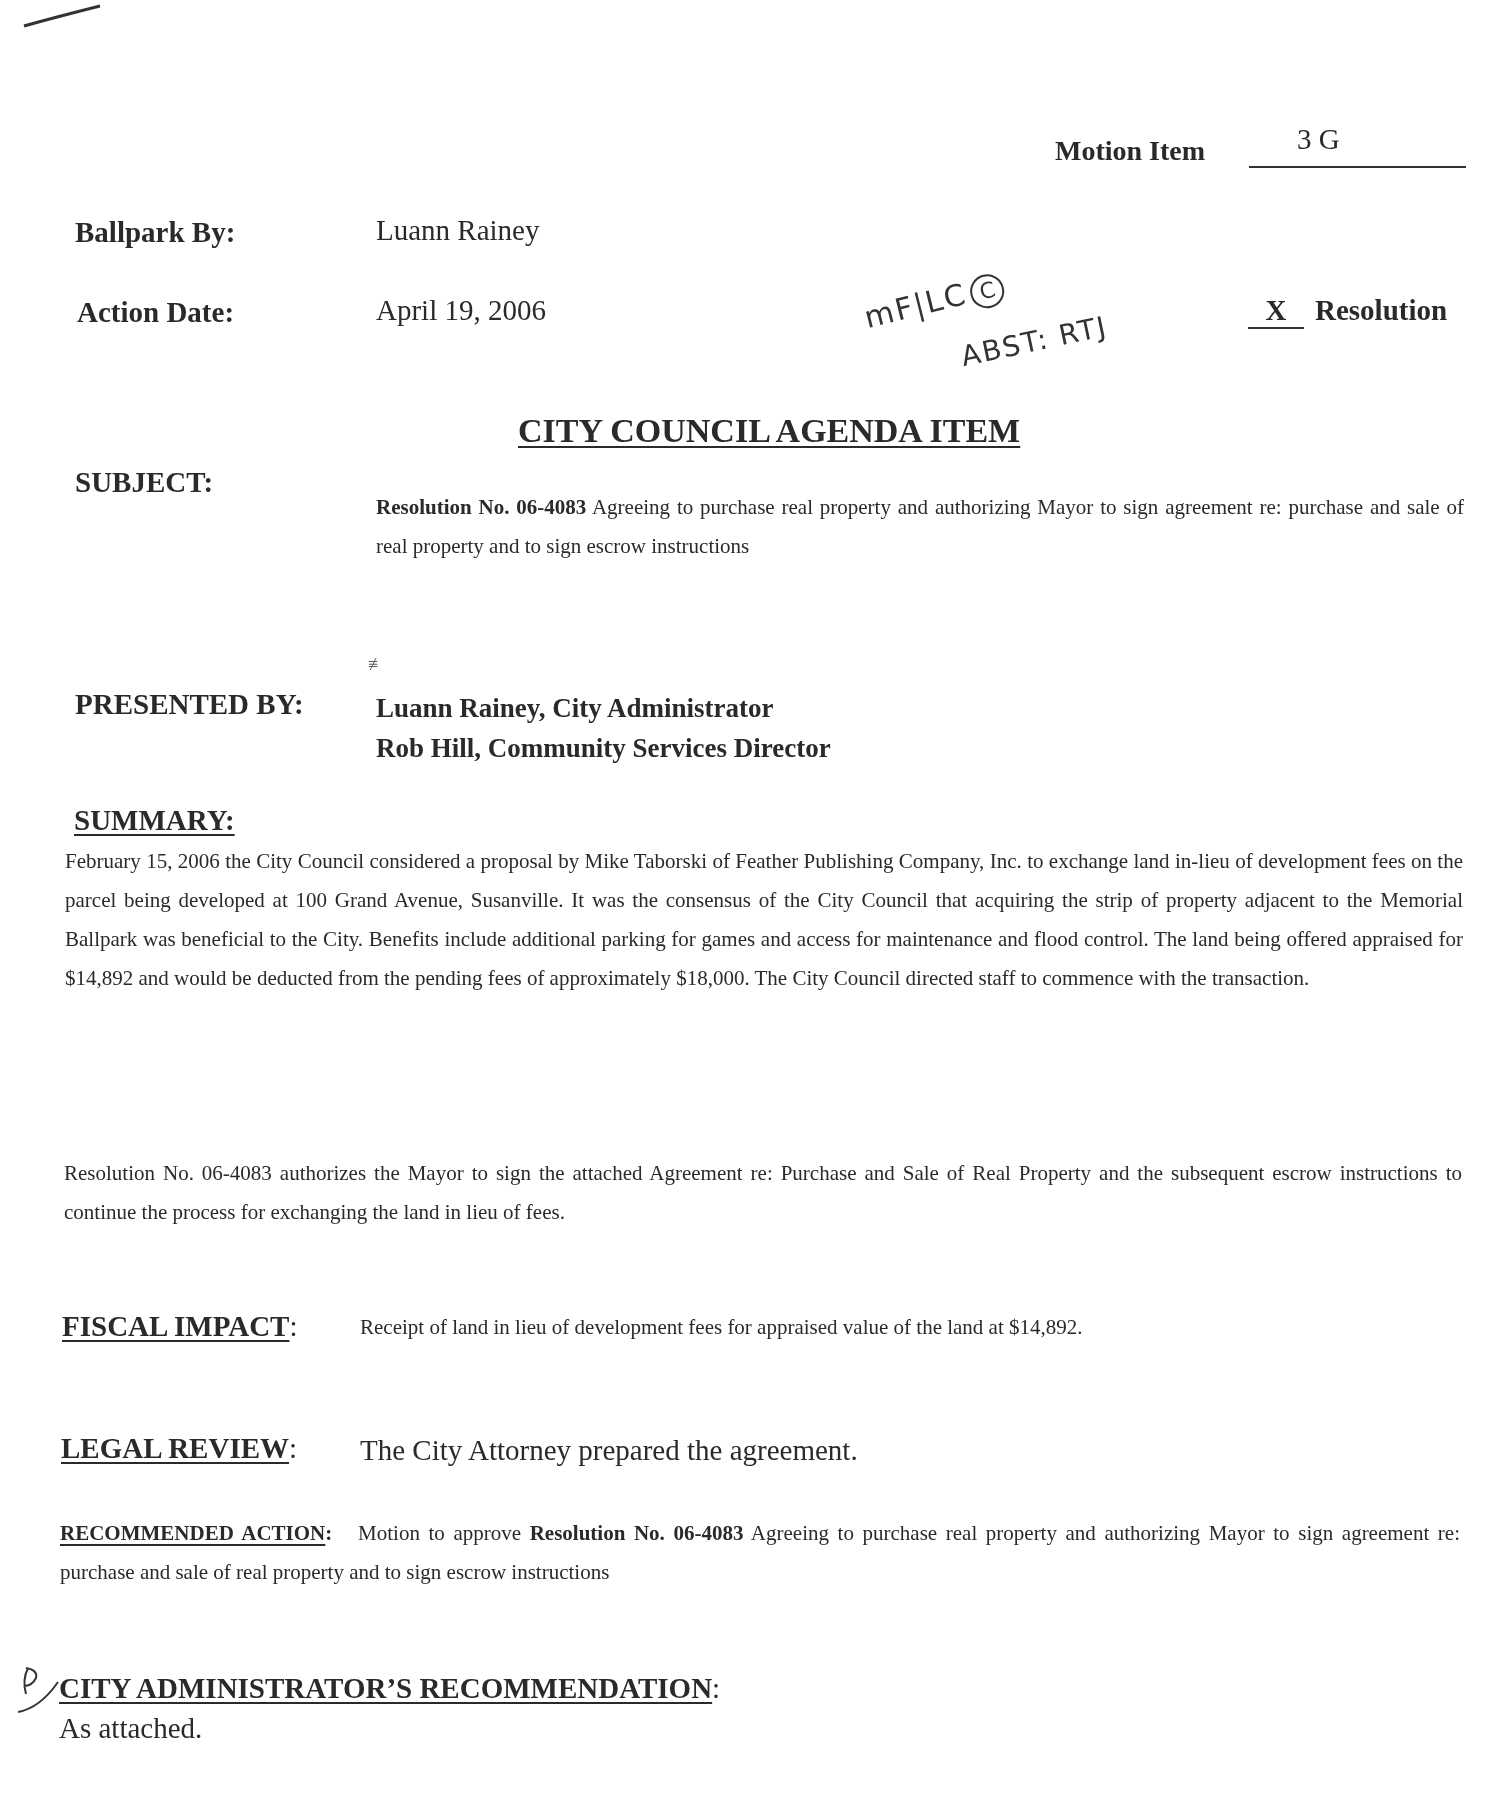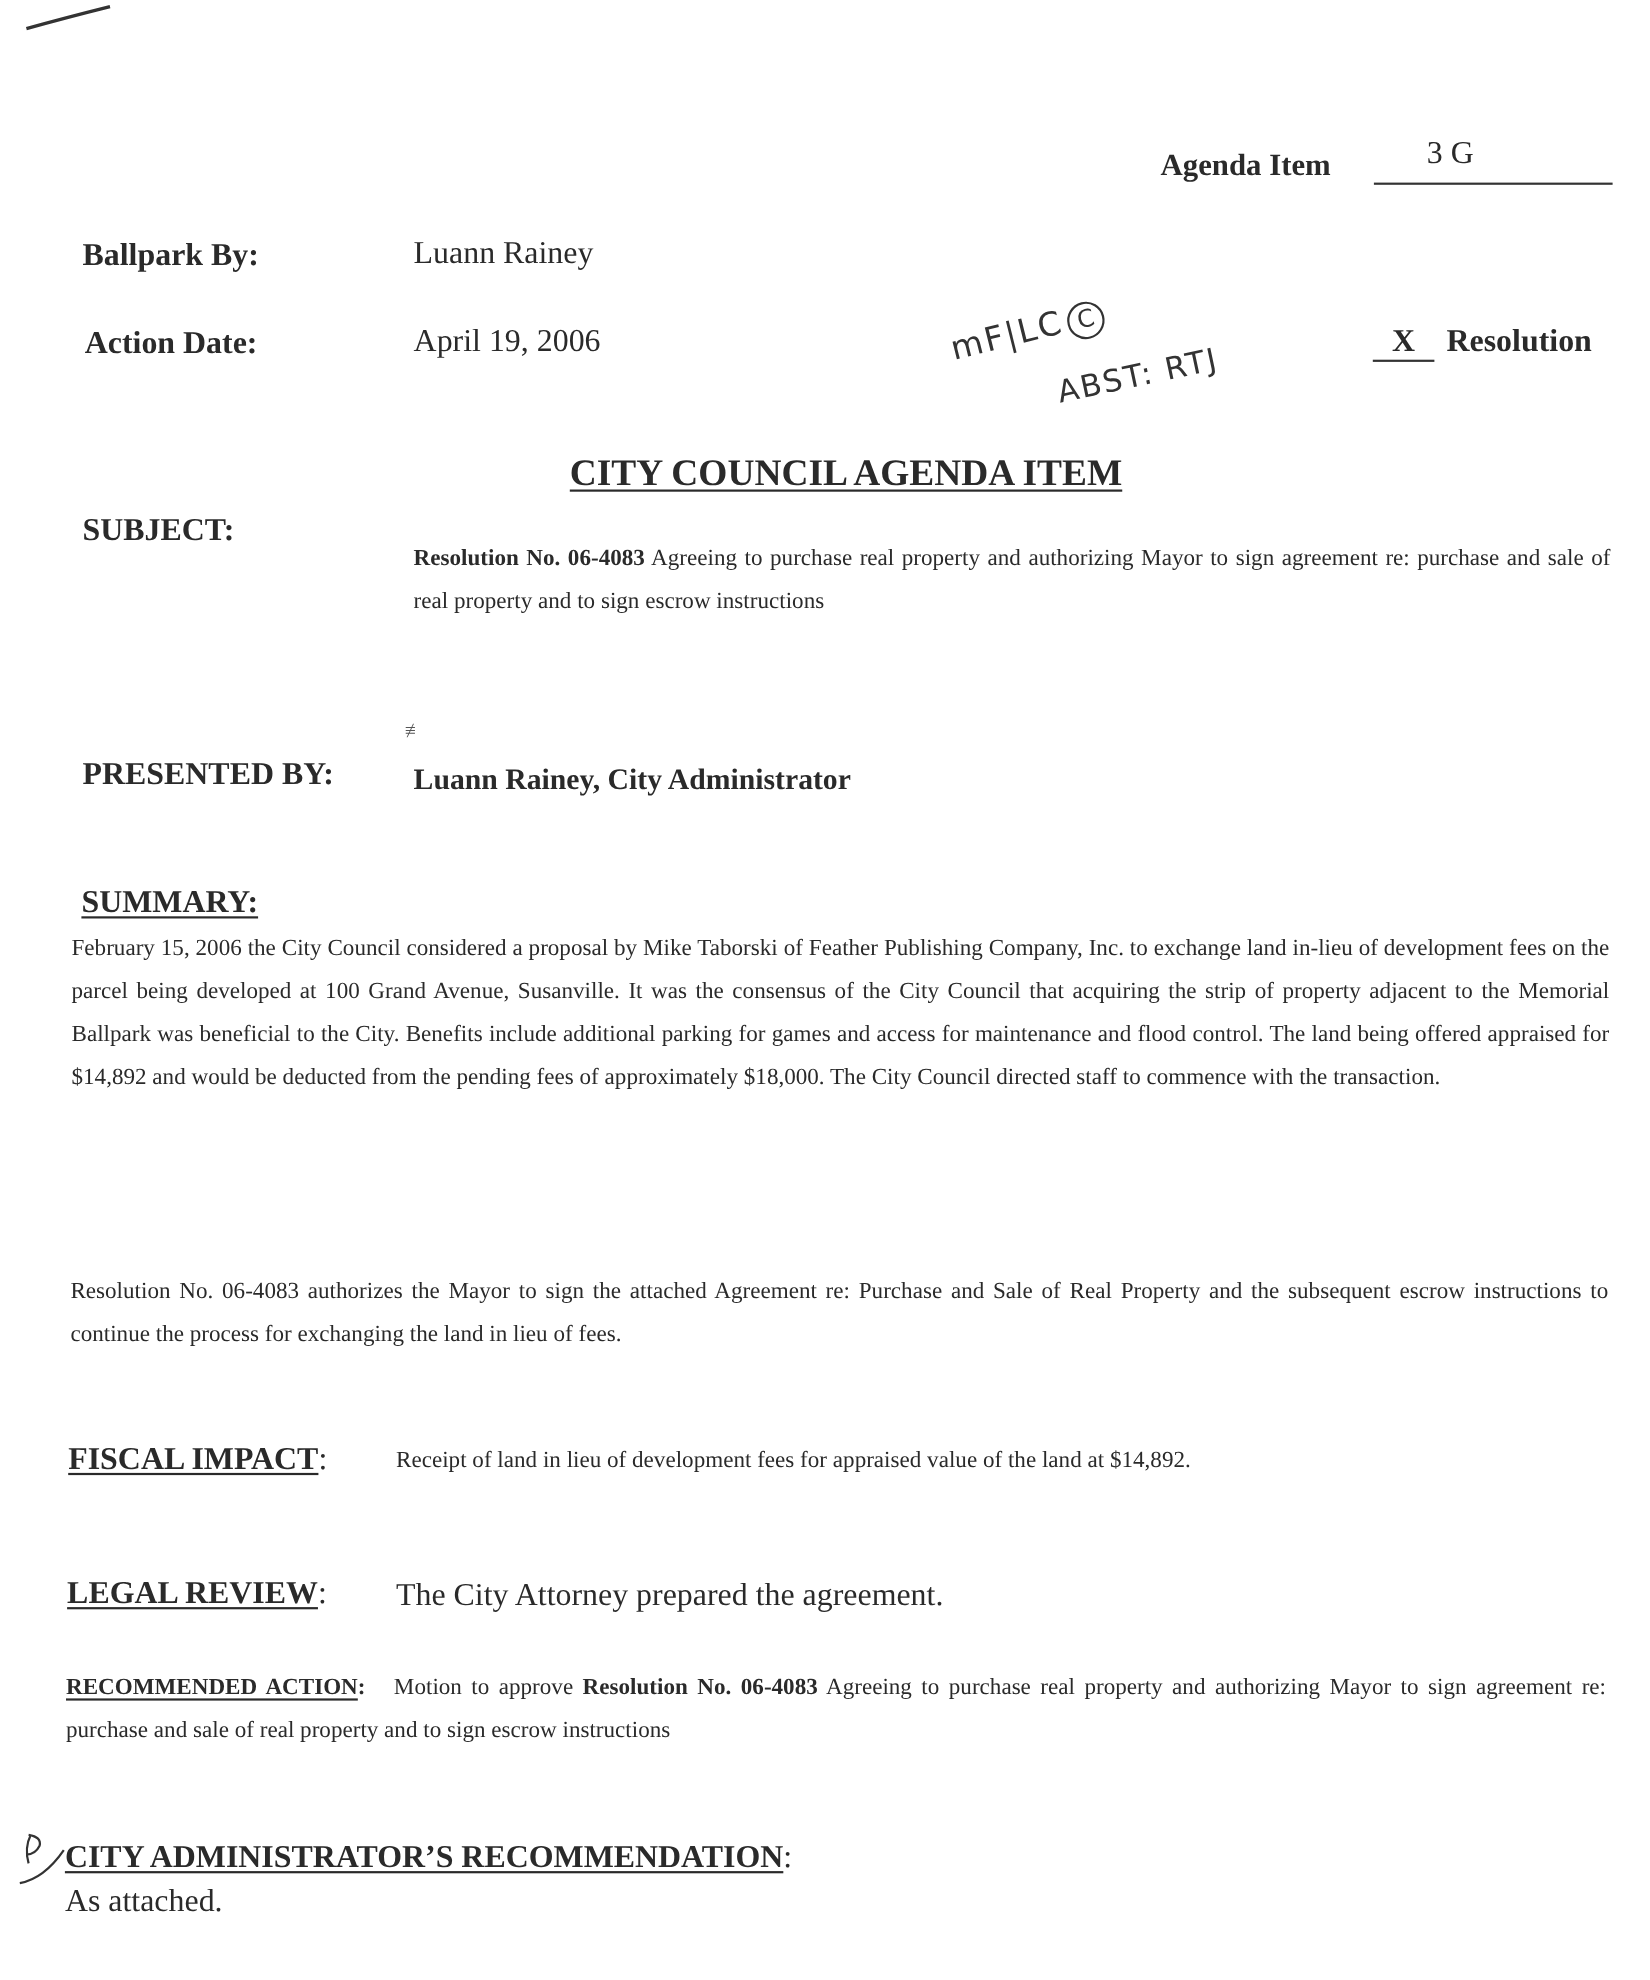--- a/index.html
+++ b/index.html
@@ -13,21 +13,21 @@
   .hand { font-family:"DejaVu Sans", sans-serif; color:#333; font-weight:normal; letter-spacing:2px; }
   .blank-line { border-bottom:2px solid #333; display:inline-block; }
 </style>
 </head>
 <body>
 
 <svg class="abs" style="left:20px;top:2px" width="90" height="28">
   <path d="M4 24 Q40 14 80 4" stroke="#333" stroke-width="3" fill="none"></path>
 </svg>
 
-<div class="abs t26 b" style="left:1055px;top:137px;font-size:28px">Agenda Item</div>
+<div class="abs t26 b" style="left:1055px;top:137px;font-size:28px">Motion Item</div>
 <div class="abs blank-line" style="left:1249px;top:140px;width:217px;height:26px"></div>
 <div class="abs t26" style="left:1297px;top:125px">3 G</div>
 
 <div class="abs t26 b" style="left:75px;top:218px">Ballpark By:</div>
 <div class="abs t26" style="left:376px;top:216px">Luann Rainey</div>
 
 <div class="abs t26 b" style="left:77px;top:298px">Action Date:</div>
 <div class="abs t26" style="left:376px;top:296px">April 19, 2006</div>
 
 <div class="abs hand" style="left:870px;top:300px;font-size:30px;transform:rotate(-14deg);transform-origin:left bottom">
@@ -43,20 +43,21 @@
 <div class="abs t26 b" style="left:75px;top:468px">SUBJECT:</div>
 <div class="abs para" style="left:376px;top:488px;width:1088px">
   <span class="b">Resolution No. 06-4083</span><span> Agreeing to purchase real property and authorizing Mayor to sign agreement re: purchase and sale of real property and to sign escrow instructions</span>
 </div>
 
 <div class="abs" style="left:368px;top:654px;font-size:18px;color:#555">≢</div>
 
 <div class="abs t26 b" style="left:75px;top:690px">PRESENTED BY:</div>
 <div class="abs b" style="left:376px;top:688px;font-size:27px;line-height:40px">
   <div>Luann Rainey, City Administrator</div>
+  <div>Rob Hill, Community Services Director</div>
 </div>
 
 <div class="abs t26 b u" style="left:74px;top:806px">SUMMARY:</div>
 <div class="abs para" style="left:65px;top:842px;width:1398px">February 15, 2006 the City Council considered a proposal by Mike Taborski of Feather Publishing Company, Inc. to exchange land in-lieu of development fees on the parcel being developed at 100 Grand Avenue, Susanville.  It was the consensus of the City Council that acquiring the strip of property adjacent to the Memorial Ballpark was beneficial to the City.  Benefits include additional parking for games and access for maintenance and flood control.  The land being offered appraised for $14,892 and would be deducted from the pending fees of approximately $18,000.  The City Council directed staff to commence with the transaction.</div>
 <div class="abs para" style="left:64px;top:1154px;width:1398px">Resolution No. 06-4083 authorizes the Mayor to sign the attached Agreement re: Purchase and Sale of Real Property and the subsequent escrow instructions to continue the process for exchanging the land in lieu of fees.</div>
 
 <div class="abs t26" style="left:62px;top:1312px">
   <span class="b u">FISCAL IMPACT</span><span>:</span>
 </div>
 <div class="abs para" style="left:360px;top:1308px;width:1100px">Receipt of land in lieu of development fees for appraised value of the land at $14,892.</div>

